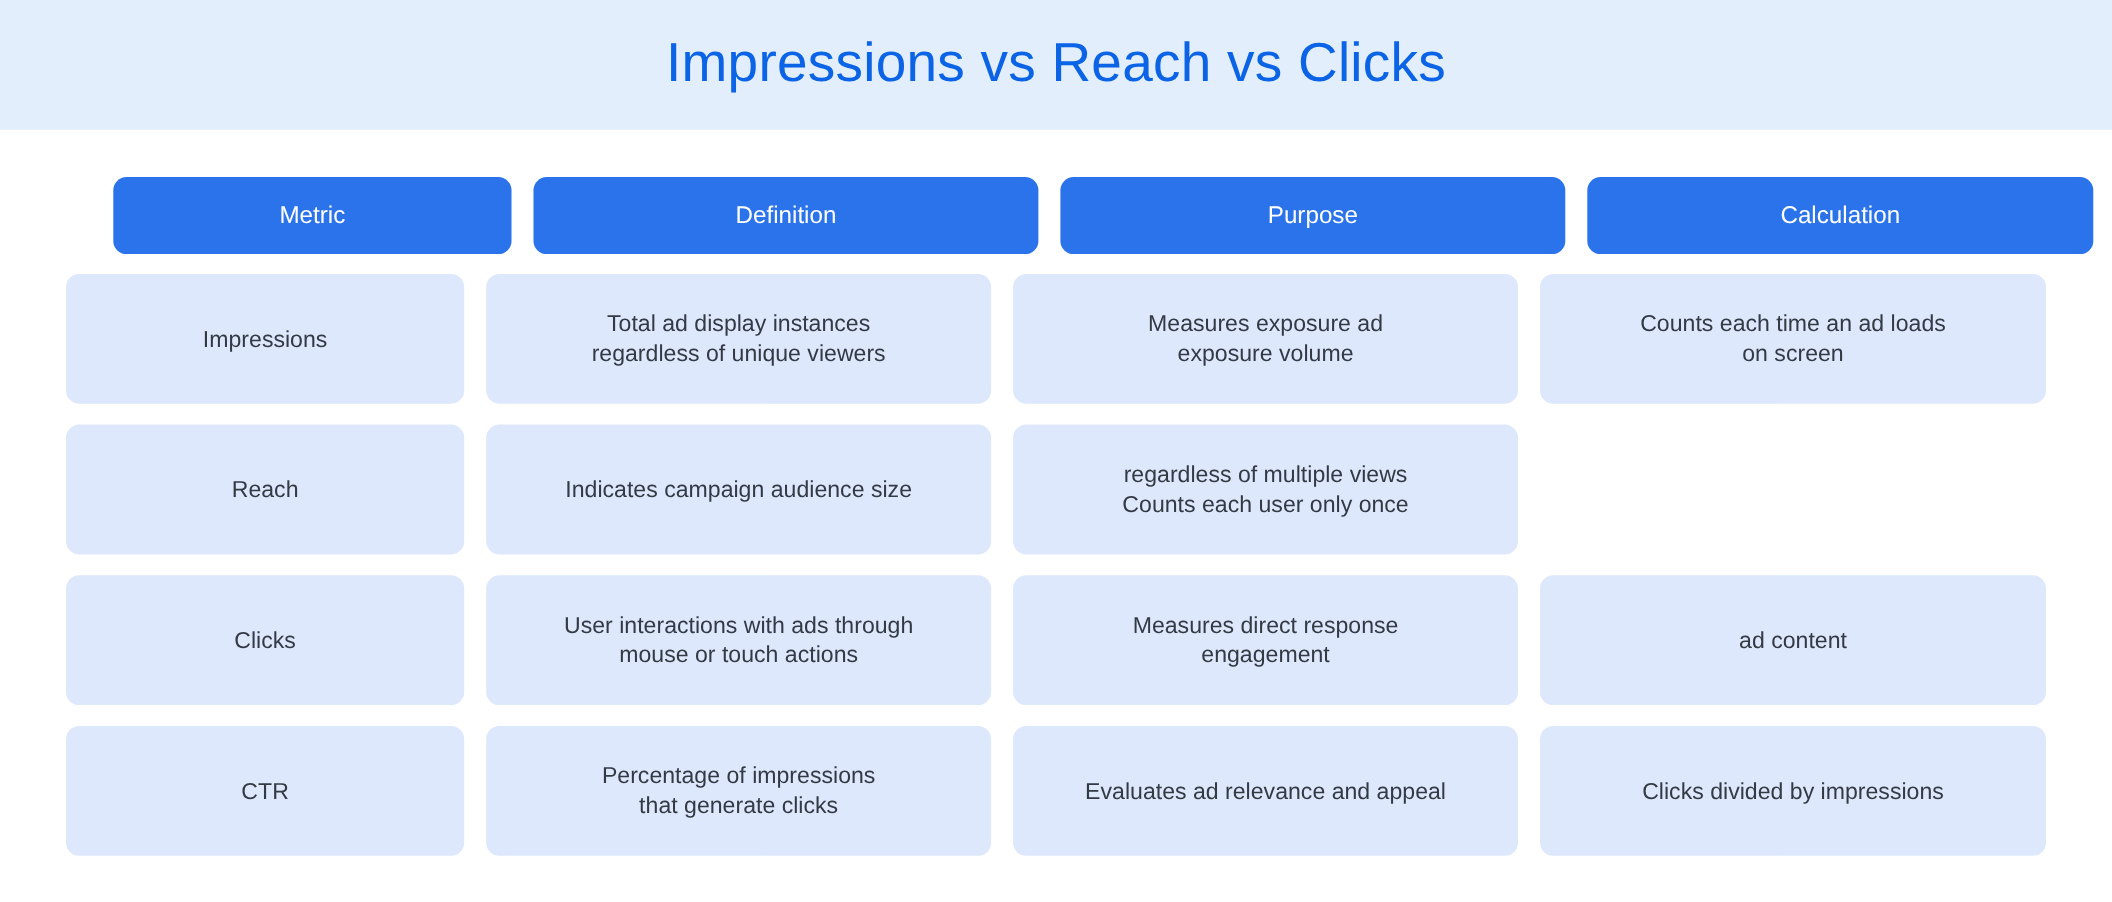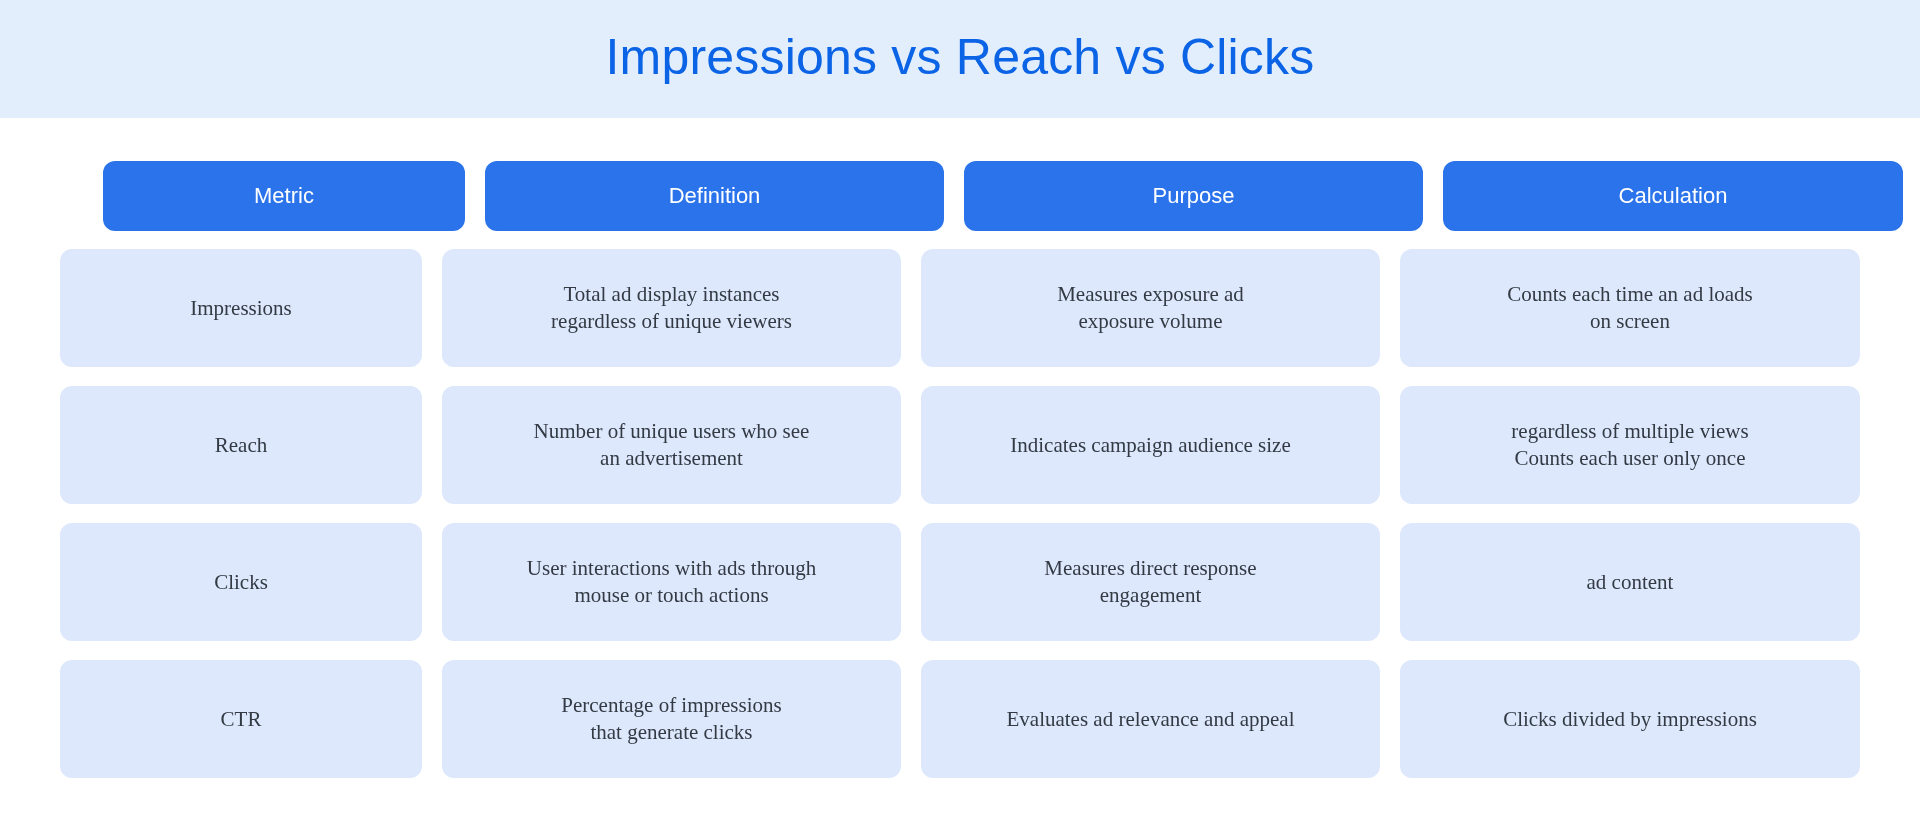--- a/index.html
+++ b/index.html
@@ -56,21 +56,20 @@
       top: 249px;
       width: 1800px;
       display: flex;
       flex-direction: column;
       row-gap: 19px;
     }
     .row {
       display: grid;
       grid-template-columns: 362px 459px 459px 460px;
       column-gap: 20px;
-      font-family: Liberation Serif, serif;
     }
     .cell {
       height: 118px;
       background: #DDE8FC;
       border-radius: 12px;
       color: #333a44;
       font-size: 21px;
       line-height: 27px;
       display: flex;
       align-items: center;
@@ -119,26 +118,20 @@
       </div>
     </div>
   </div>
 
   <div class="row">
     <div class="cell">
       <span>Reach</span>
     </div>
     <div class="cell">
       <div>
-        <span>Number of unique users who see</span>
-        <span>an advertisement</span>
-      </div>
-    </div>
-    <div class="cell">
-      <div>
         <span>Indicates campaign audience size</span>
       </div>
     </div>
     <div class="cell">
       <div>
         <span>regardless of multiple views</span>
         <span>Counts each user only once</span>
       </div>
     </div>
   </div>

